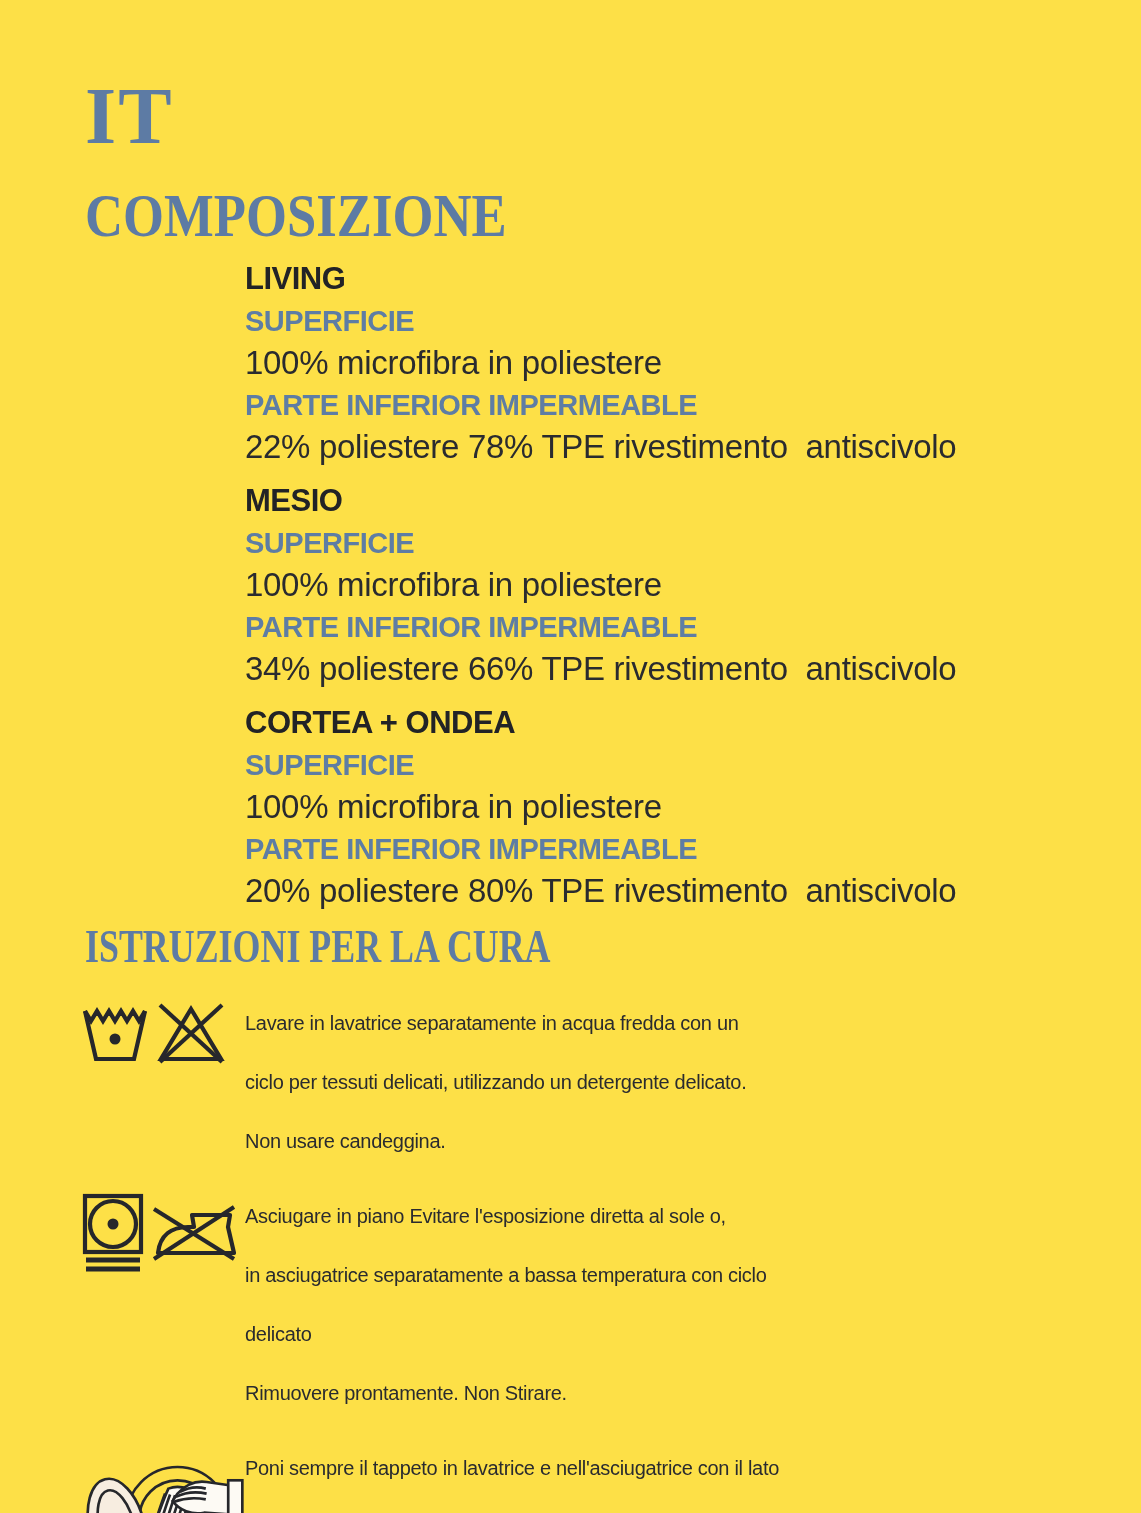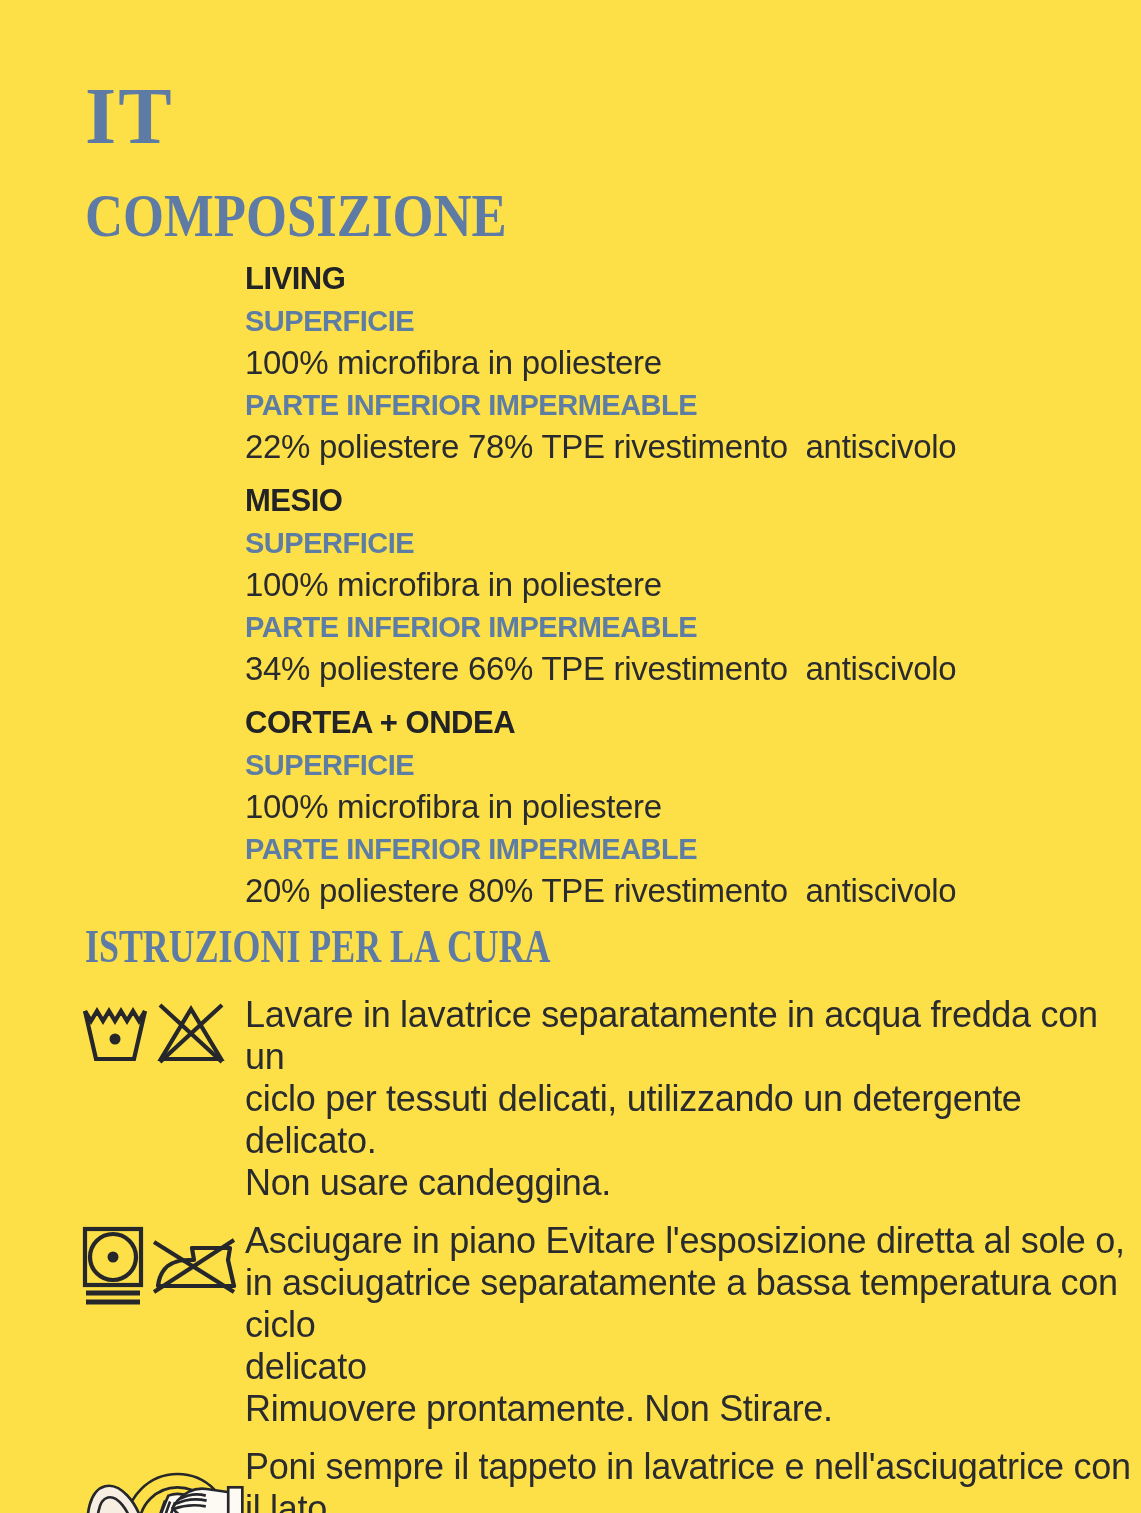--- a/index.html
+++ b/index.html
@@ -65,22 +65,22 @@
   }
   .care-icons{
     width:163px;
     flex:0 0 163px;
     display:flex;
     align-items:flex-start;
     gap:6px;
     padding-top:6px;
   }
   .care-text{
-    font-size:36px;
-    line-height:42px;
+    font-size:20px;
+    line-height:59px;
     color:#2a2b2f;
     letter-spacing:-0.3px;
     white-space:pre-line;
   }
   .email-line{
     margin-top:42px;
     font-size:29px;
     line-height:42px;
     color:#2a2b2f;
     letter-spacing:-0.3px;

